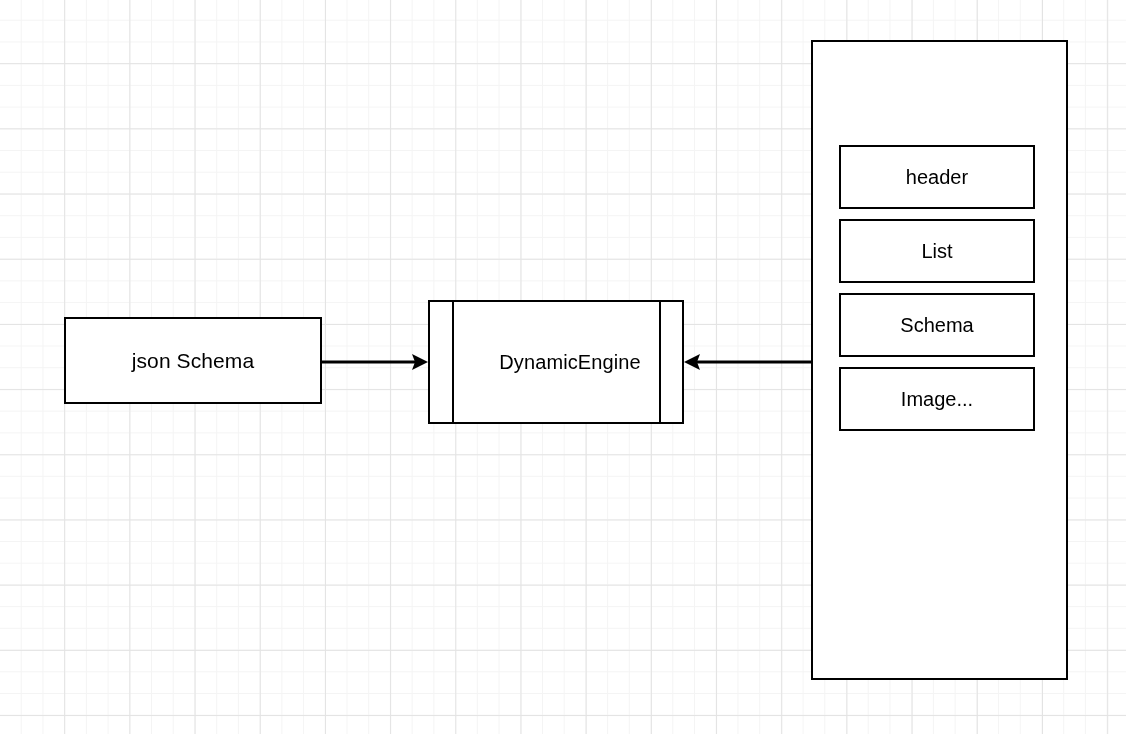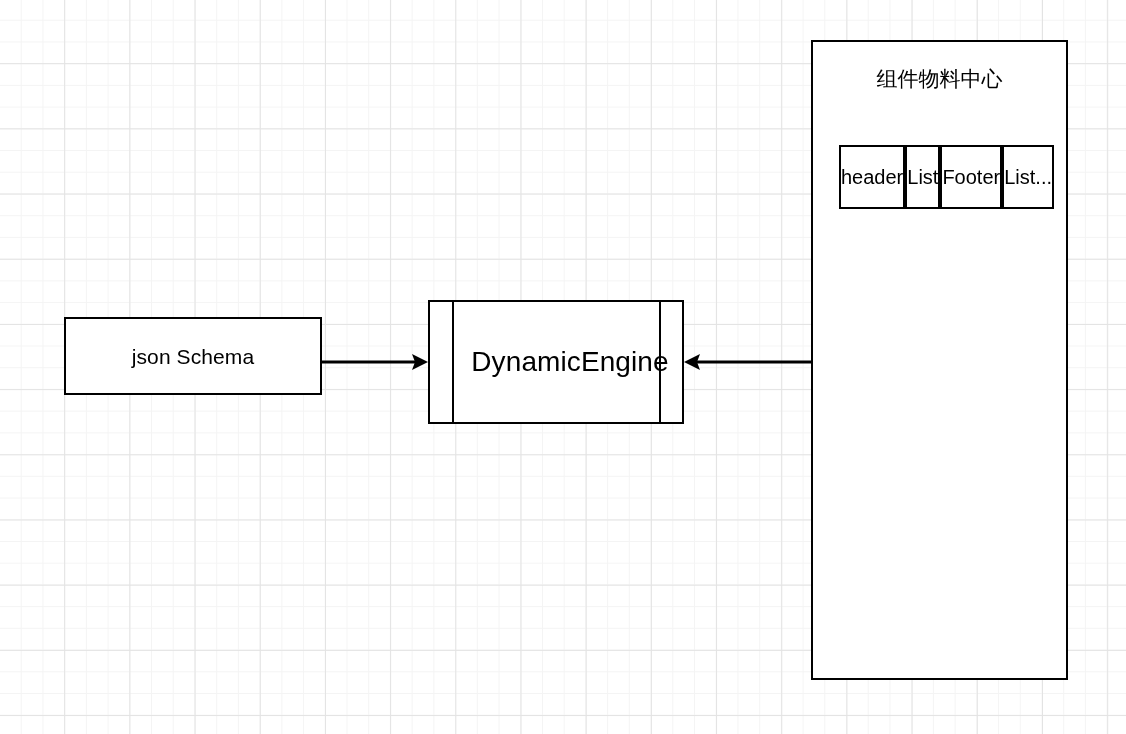--- a/index.html
+++ b/index.html
@@ -53,40 +53,40 @@
     line-height: 1;
     letter-spacing: 0.1px;
     white-space: nowrap;
   }
 
   
   #node-json-schema {
     left: 64px;
     top: 317px;
     width: 258px;
-    height: 78px;
+    height: 87px;
   }
 
   
   #node-dynamic-engine {
     left: 428px;
     top: 300px;
     width: 256px;
     height: 124px;
   }
   #node-dynamic-engine .side-rule {
     position: absolute;
     top: -2px;
     bottom: -2px;
     width: 2px;
     background: #000000;
   }
   #node-dynamic-engine .side-rule.left  { left: 22px; }
   #node-dynamic-engine .side-rule.right { right: 21px; }
-  #node-dynamic-engine .node-label { font-size: 28px; position: relative; z-index: 2; margin-left: 28px; }
+  #node-dynamic-engine .node-label { font-size: 20px; position: relative; z-index: 2; margin-left: 28px; }
 
   
   #panel-material-center {
     position: absolute;
     left: 811px;
     top: 40px;
     width: 257px;
     height: 640px;
     background: #ffffff;
     border: 2px solid #000000;
@@ -101,21 +101,22 @@
     line-height: 1;
     color: #000000;
     white-space: nowrap;
   }
   #panel-items {
     position: absolute;
     left: 26px;
     top: 103px;
     width: 196px;
     display: flex;
-    flex-direction: row;
+    flex-direction: column;
+    gap: 10px;
     border-radius: 30px;
   }
   .panel-item {
     height: 64px;
     background: #ffffff;
     border: 2px solid #000000;
     display: flex;
     align-items: center;
     justify-content: center;
   }
@@ -150,28 +151,27 @@
   <span class="side-rule right"></span>
   <span class="node-label">DynamicEngine</span>
 </div>
 
 <svg class="connector" id="edge-center-to-engine" viewBox="0 0 136 44" width="136" height="44">
   <line x1="136" y1="22" x2="9" y2="22" stroke="#000000" stroke-width="3"></line>
   <polygon points="4,22 20,14 17,22 20,30" fill="#000000"></polygon>
 </svg>
 
 <div id="panel-material-center">
-  <div id="panel-title">组件物料中心</div>
   <div id="panel-items">
     <div class="panel-item">
       <span class="panel-item-label">header</span>
     </div>
     <div class="panel-item">
       <span class="panel-item-label">List</span>
     </div>
     <div class="panel-item">
-      <span class="panel-item-label">Footer</span>
+      <span class="panel-item-label">Schema</span>
     </div>
     <div class="panel-item">
-      <span class="panel-item-label">List...</span>
+      <span class="panel-item-label">Image...</span>
     </div>
   </div>
 </div>
 
 </body></html>

